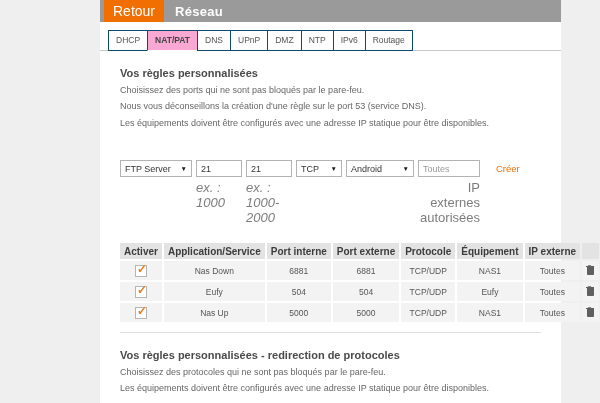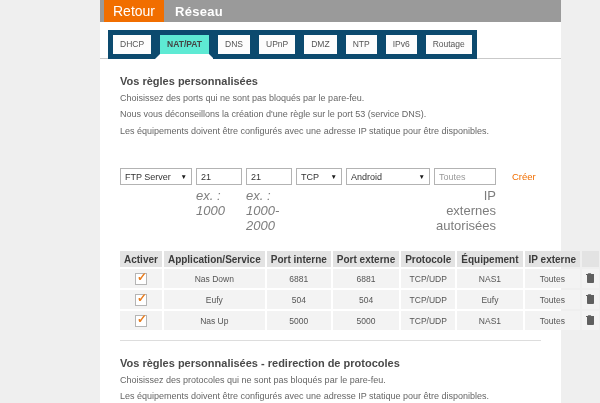--- a/index.html
+++ b/index.html
@@ -9,23 +9,23 @@
 
   
   .topbar { height:22px; background:#9a9a9a; display:flex; align-items:stretch; }
   .back-btn { margin-left:4px; background:#f16e00; color:#fff; border:none; font-size:14px;
               padding:0 9px; cursor:pointer; font-family:inherit; }
   .page-title { color:#fff; font-size:13px; font-weight:bold; letter-spacing:.3px;
                 display:flex; align-items:center; margin-left:11px; }
 
   
   .tabs { display:flex; margin-top:8px; padding-left:8px; border-bottom:1px solid #c9c9c9; }
-  .tab { background:#fdfdfd; border:5px solid #0c4a6e; margin-right:-1px; margin-bottom:-1px;
+  .tab { background:#fdfdfd; border:1px solid #0c4a6e; margin-right:-1px; margin-bottom:-1px;
          padding:4px 7px 5px; font-size:8.5px; color:#555; cursor:pointer; white-space:nowrap; }
-  .tab.active { background:#5eead4; border-bottom-color:#fff; font-weight:bold; color:#444; }
+  .tab.active { background:#f9a8d4; border-bottom-color:#fff; font-weight:bold; color:#444; }
 
   .inner { padding:0 20px; }
   .section-title { font-size:11px; font-weight:bold; color:#4a4a4a; margin-top:16px; }
   .desc { font-size:9px; color:#666; margin-top:6px; line-height:1.15; }
 
   
   .form-row { display:flex; align-items:flex-start; margin-top:32px; }
   .field { display:flex; flex-direction:column; margin-right:4px; }
   .control { height:17px; border:1px solid #b3b3b3; background:#fff; font-size:9px; color:#333;
              padding:0 4px; font-family:inherit; }
@@ -93,21 +93,21 @@
         <div class="field" style="width:46px;">
           <input class="control" style="width: 46px;" value="21">
           <span class="hint">ex. : 1000-2000</span>
         </div>
         <div class="field" style="width:46px;">
           <div class="control select">
             <span>TCP</span>
             <span class="arrow">▼</span>
           </div>
         </div>
-        <div class="field" style="width:84px;">
+        <div class="field" style="width:68px;">
           <div class="control select">
             <span>Android</span>
             <span class="arrow">▼</span>
           </div>
         </div>
         <div class="field" style="width:62px;">
           <input class="control" style="width: 62px;" placeholder="Toutes">
           <span class="hint no-italic">IP externes autorisées</span>
         </div>
         <a class="create-link">Créer</a>

